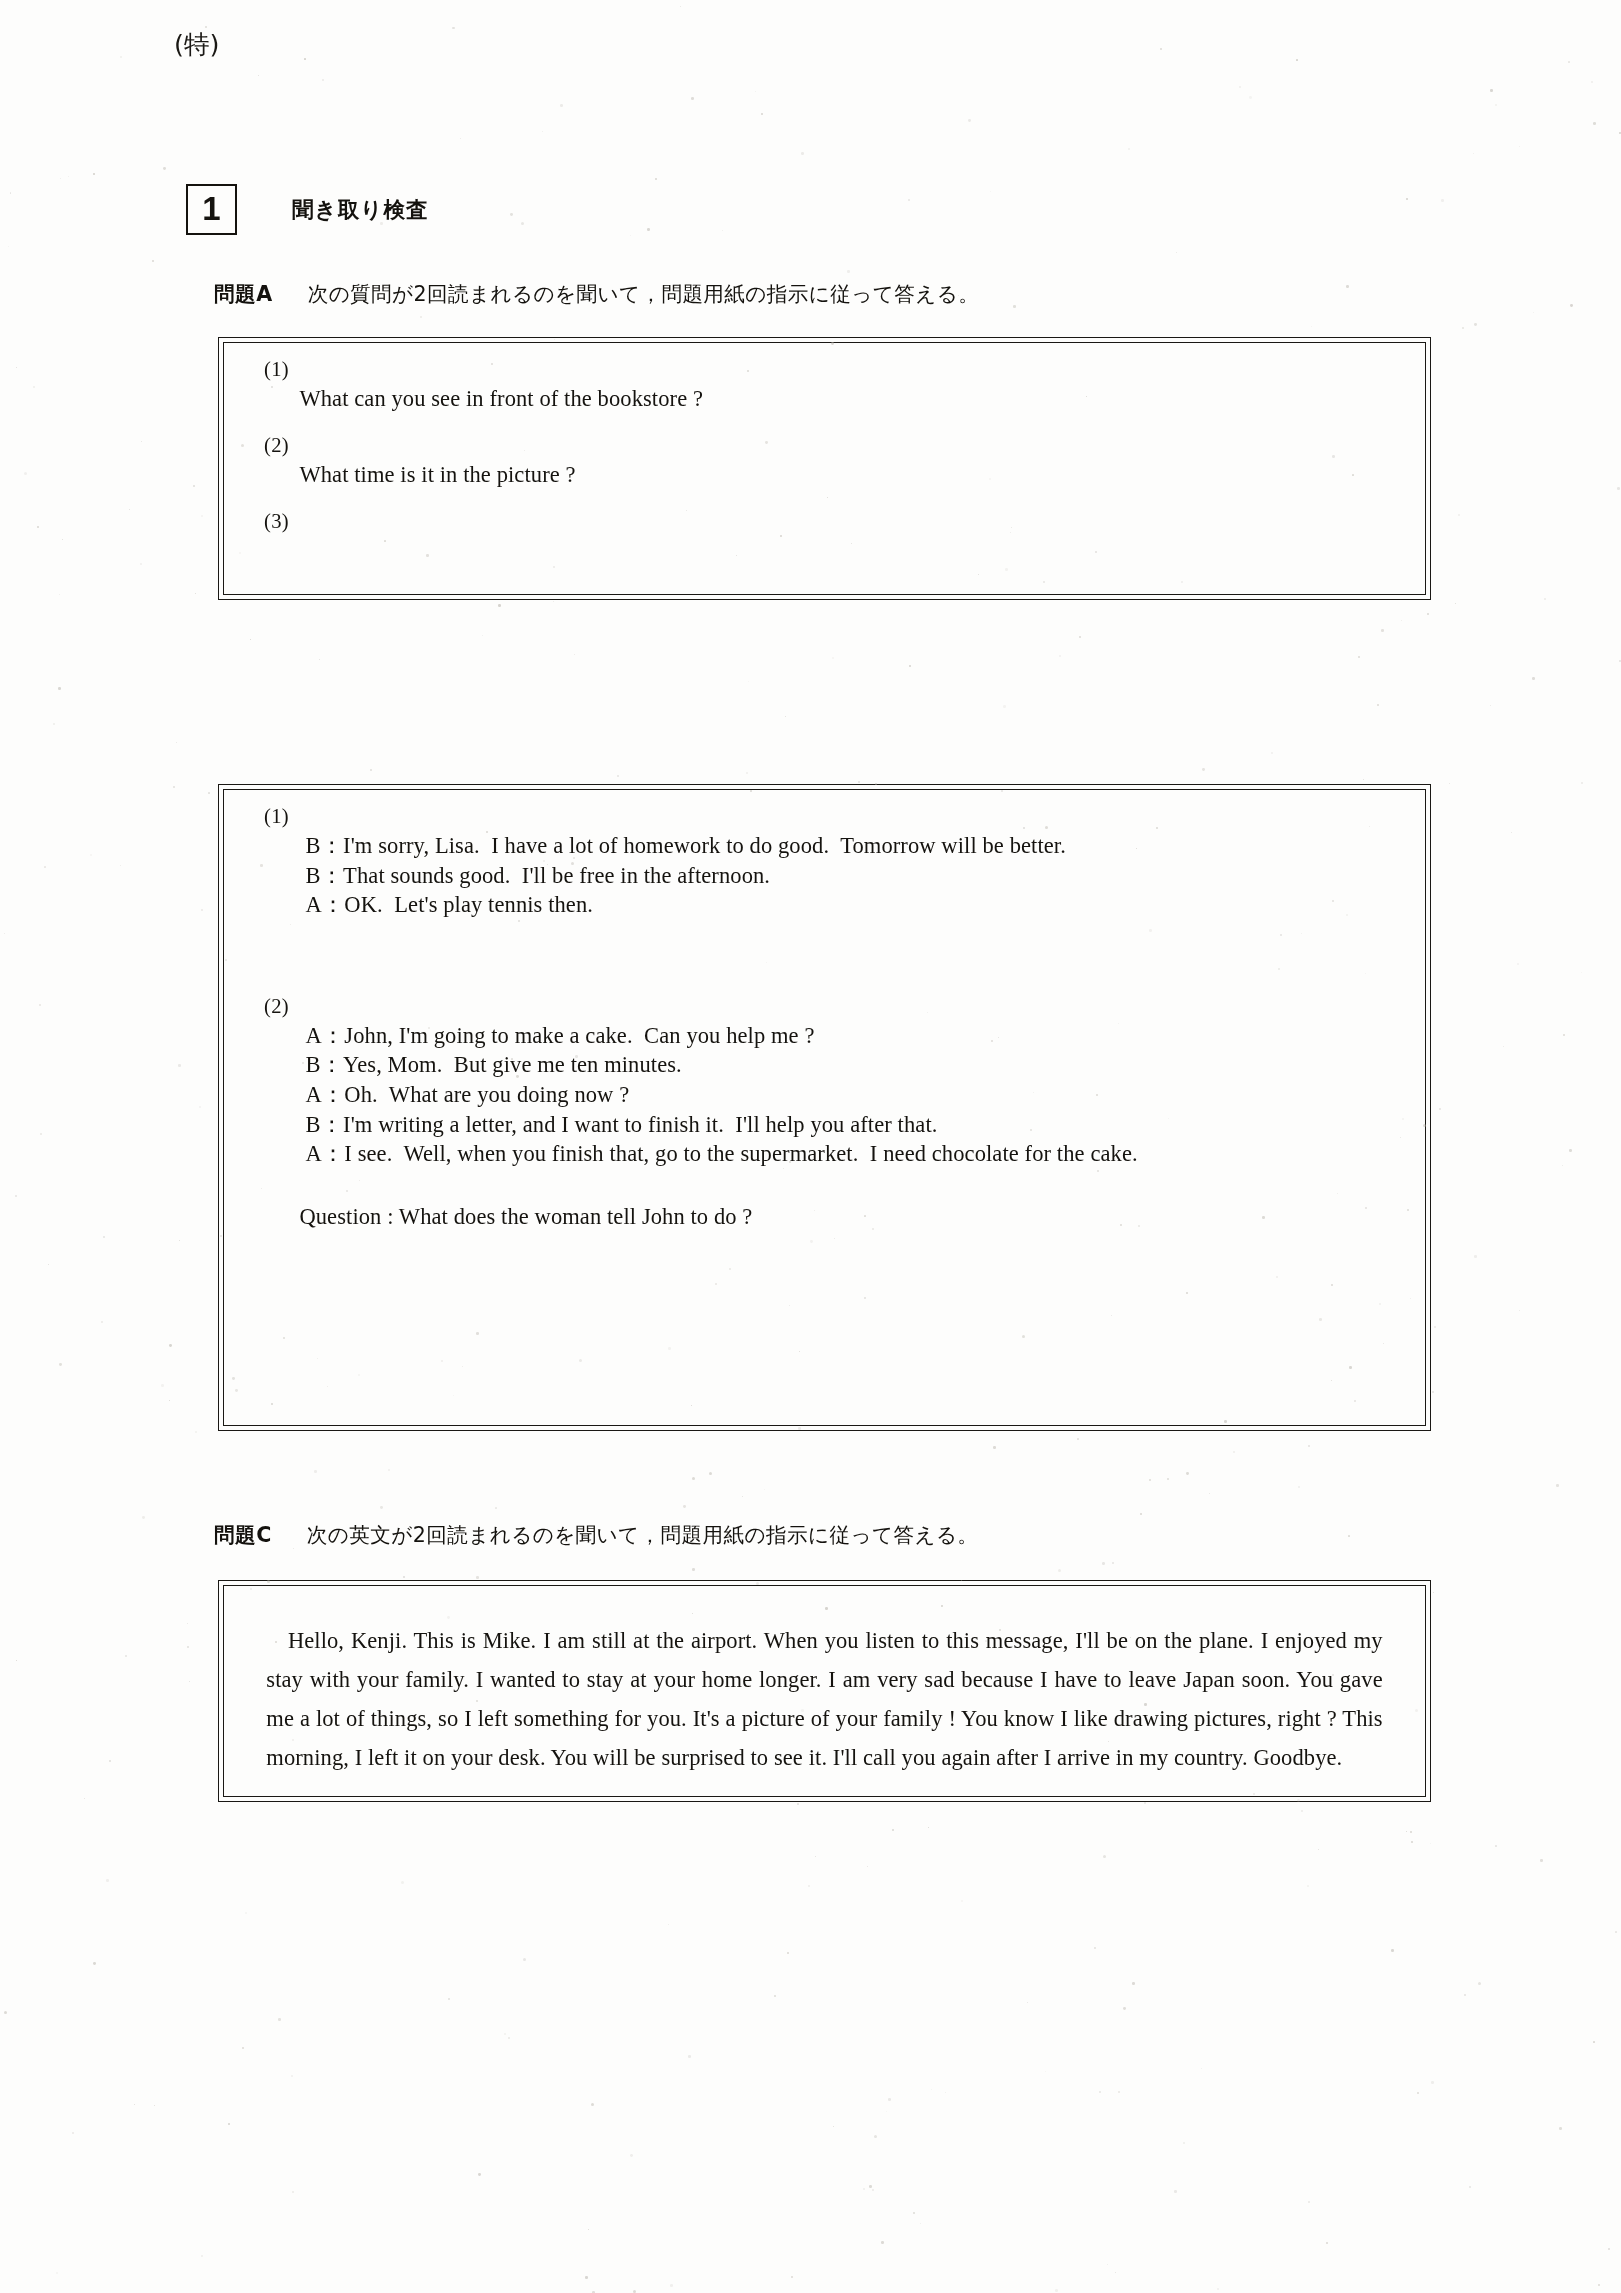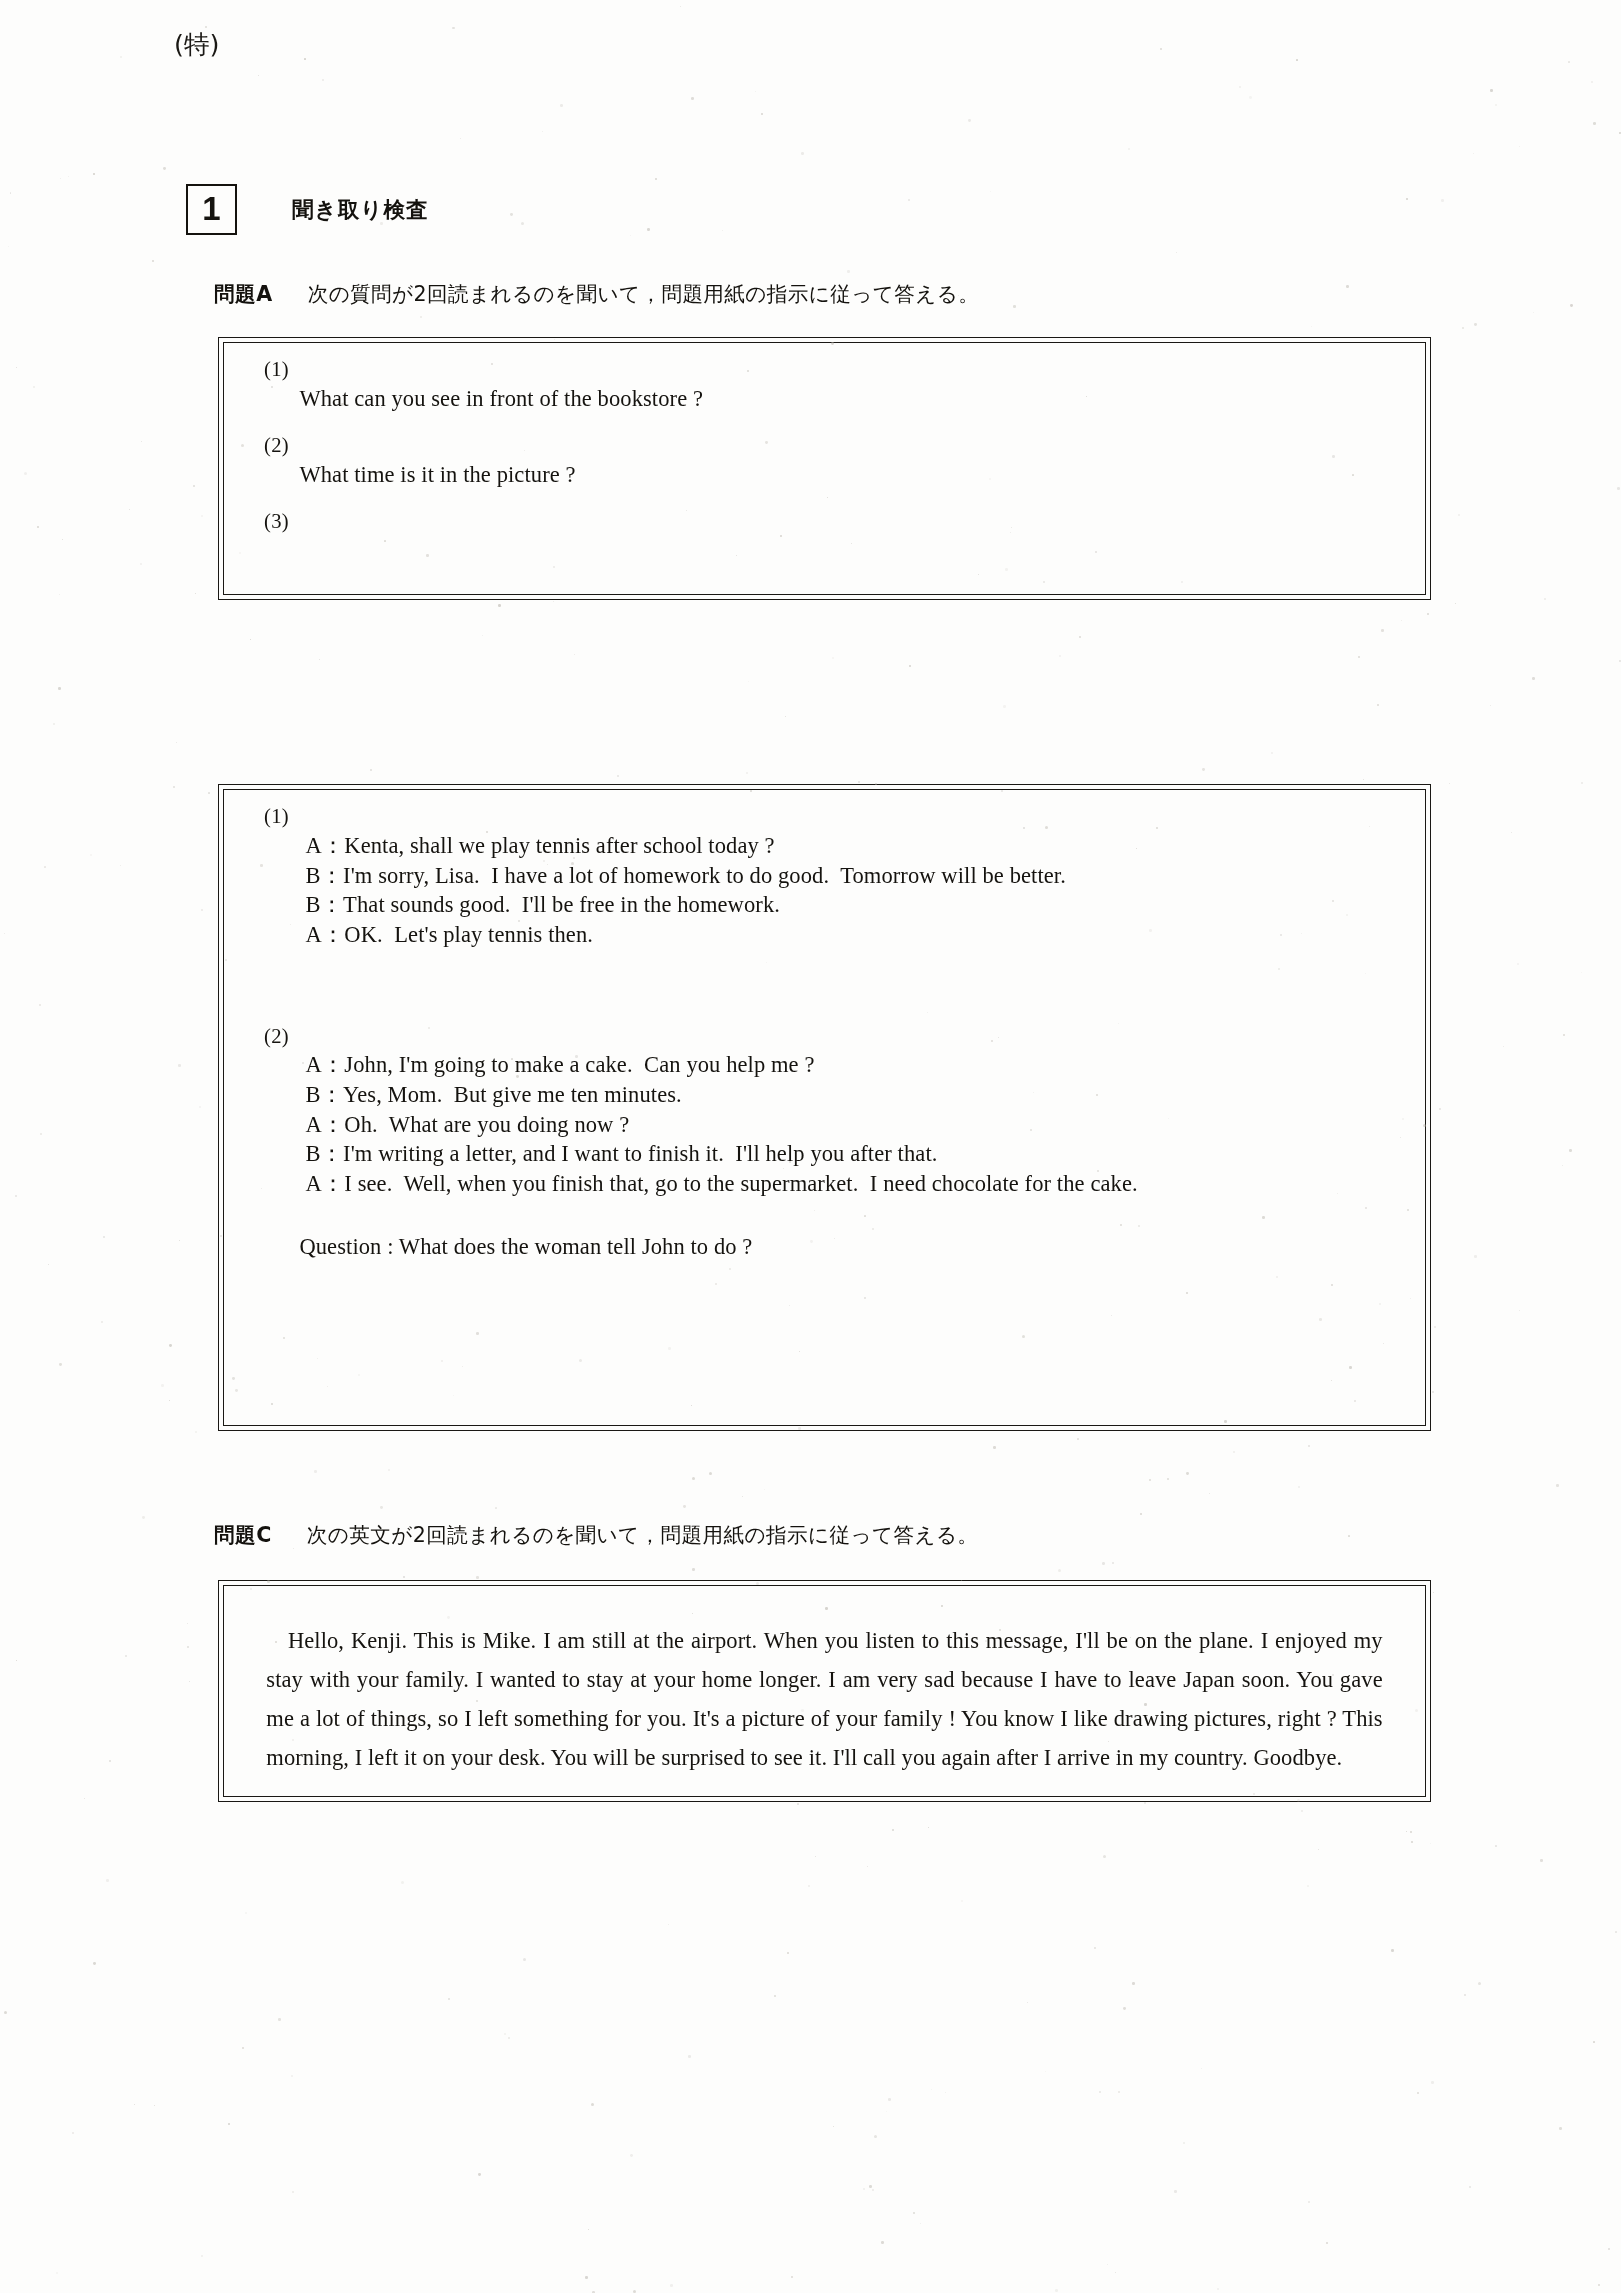--- a/index.html
+++ b/index.html
@@ -182,23 +182,22 @@
       <div class="eline">What time is it in the picture ?</div>
       <div class="gap-sm"></div>
       <div class="enum">(3)</div>
     </div>
   </div>
 
 
   <div class="dbox" style="left:218px; top:784px; width:1213px; height:647px;">
     <div class="dbox-inner">
       <div class="enum">(1)</div>
-      <div class="eline dlg">A：Kenta, shall we play tennis after school today ?</div>
       <div class="eline dlg">B：I'm sorry, Lisa.  I have a lot of homework to do good.  Tomorrow will be better.</div>
-      <div class="eline dlg">B：That sounds good.  I'll be free in the homework.</div>
+      <div class="eline dlg">B：That sounds good.  I'll be free in the afternoon.</div>
       <div class="eline dlg">A：OK.  Let's play tennis then.</div>
       <div class="gap-md"></div>
       <div class="gap-lg"></div>
 
       <div class="enum">(2)</div>
       <div class="eline dlg">A：John, I'm going to make a cake.  Can you help me ?</div>
       <div class="eline dlg">B：Yes, Mom.  But give me ten minutes.</div>
       <div class="eline dlg">A：Oh.  What are you doing now ?</div>
       <div class="eline dlg">B：I'm writing a letter, and I want to finish it.  I'll help you after that.</div>
       <div class="eline dlg">A：I see.  Well, when you finish that, go to the supermarket.  I need chocolate for the cake.</div>

